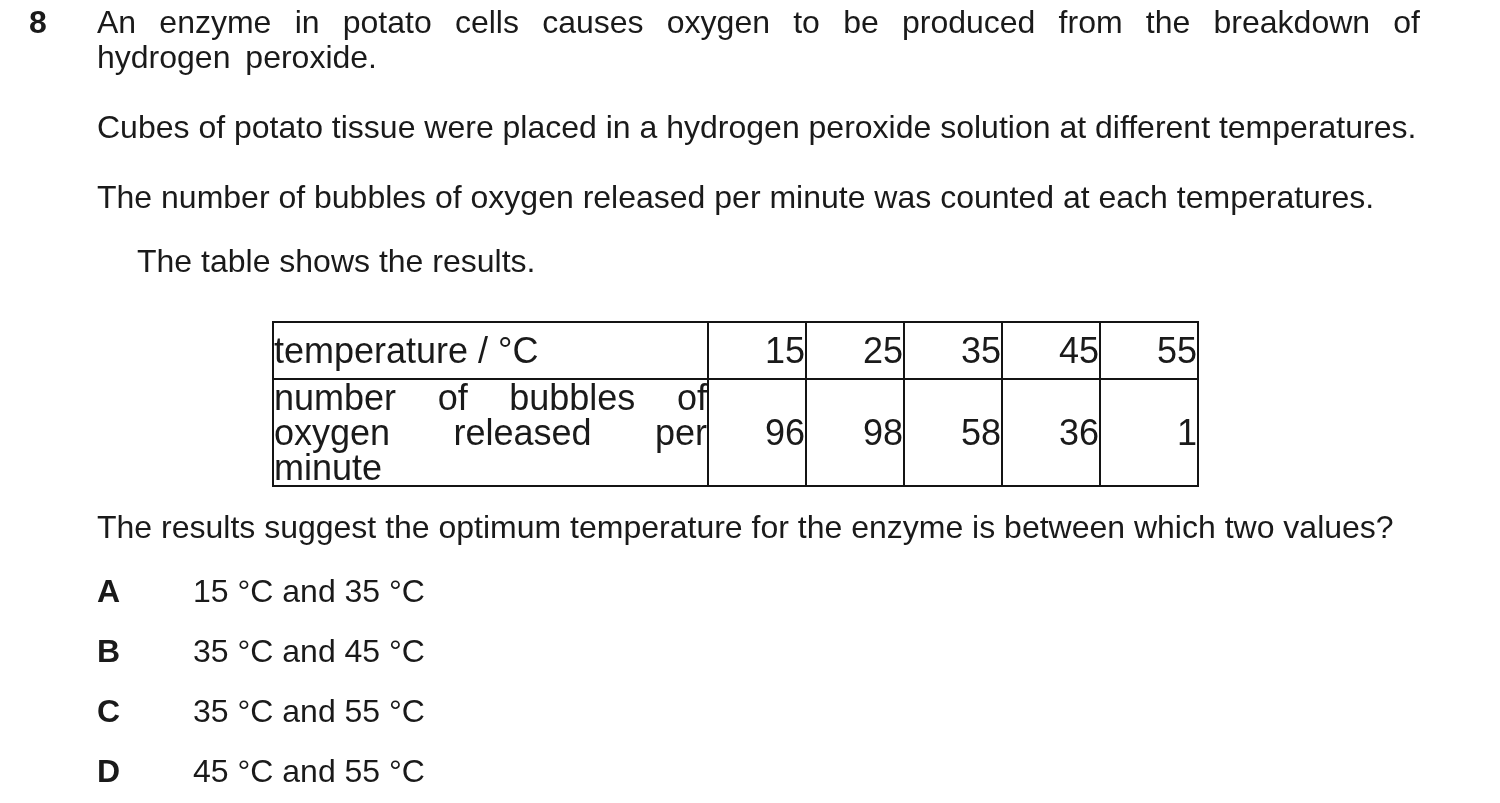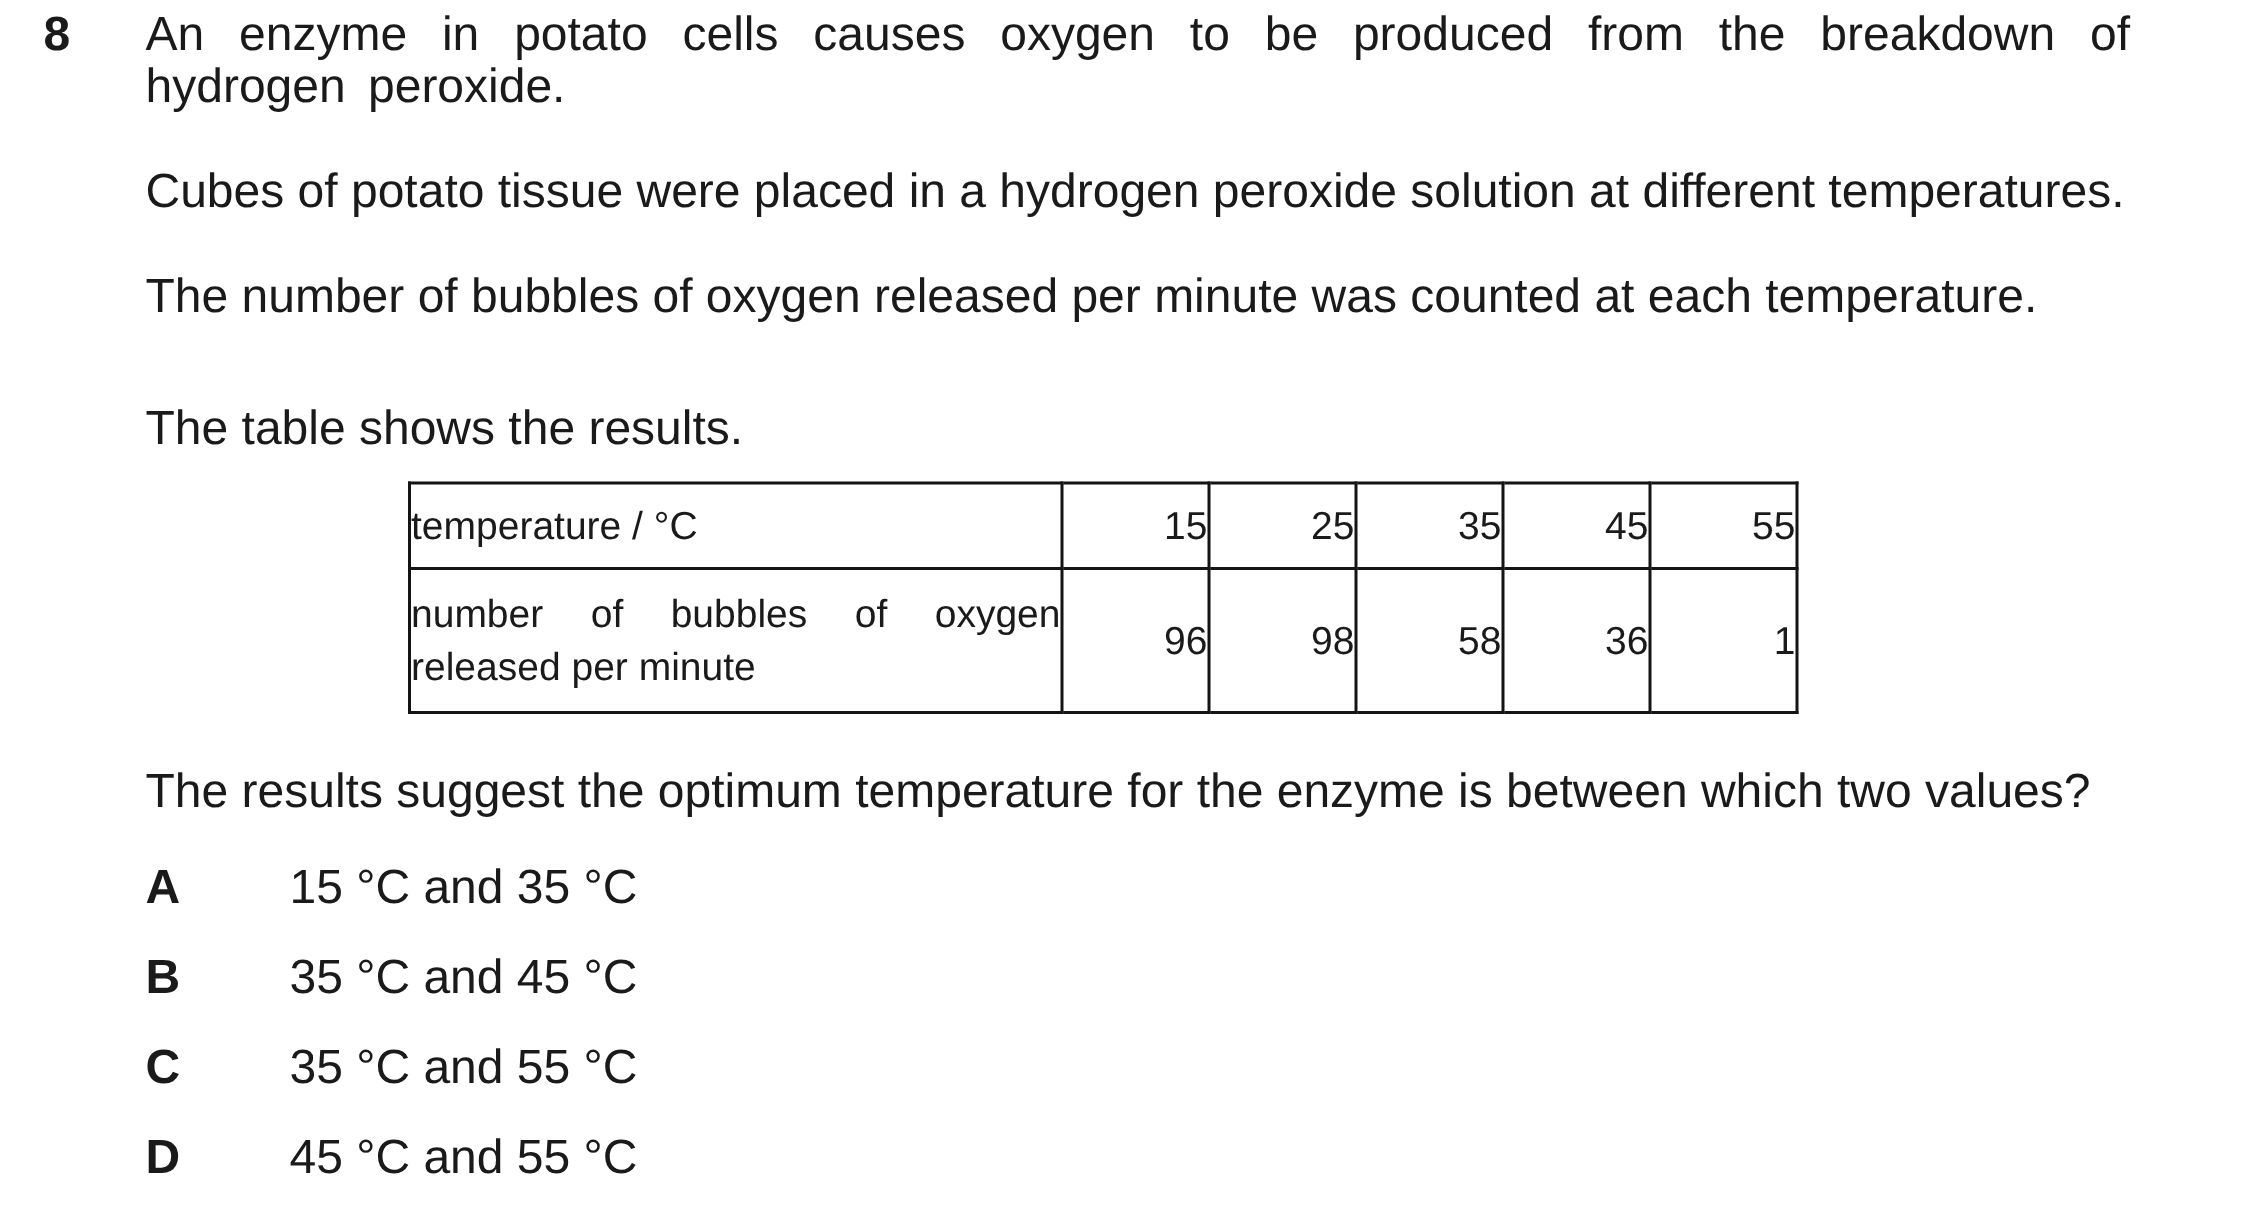--- a/index.html
+++ b/index.html
@@ -30,29 +30,29 @@
   .para-justified {
     left: 97px;
     top: 5px;
     width: 1323px;
     text-align: justify;
     word-spacing: 6px;
     white-space: normal;
   }
   .p2 { top: 110px; }
   .p3 { top: 180px; }
-  .p4 { top: 268px; }
+  .p4 { top: 244px; margin-left: 40px; }
   .prompt-line { top: 510px; }
 
   table.results {
     position: absolute;
     left: 272px;
     top: 321px;
     border-collapse: collapse;
-    font-size: 26px;
+    font-size: 36px;
     line-height: 35px;
     color: #1a1a1a;
   }
   table.results td {
     border: 2px solid #141414;
     padding: 0;
     vertical-align: middle;
   }
   td.label-cell {
     width: 433px;
@@ -91,21 +91,21 @@
 <body>
 
 <div class="page">
 
   <div class="abs q-number">8</div>
 
   <div class="abs para p2">Cubes of potato tissue were placed in a hydrogen peroxide solution at different temperatures.</div>
 
   <div class="abs para-justified">An enzyme in potato cells causes oxygen to be produced from the breakdown of hydrogen peroxide.</div>
 
-  <div class="abs para p3">The number of bubbles of oxygen released per minute was counted at each temperature.</div>
+  <div class="abs para p3">The number of bubbles of oxygen released per minute was counted at each temperatures.</div>
 
   <div class="abs para p4">The table shows the results.</div>
 
   <table class="results">
     <tbody>
         <tr class="row-temp">
       <td class="label-cell">temperature / °C</td>
       <td class="value-cell">15</td>
       <td class="value-cell">25</td>
       <td class="value-cell">35</td>

